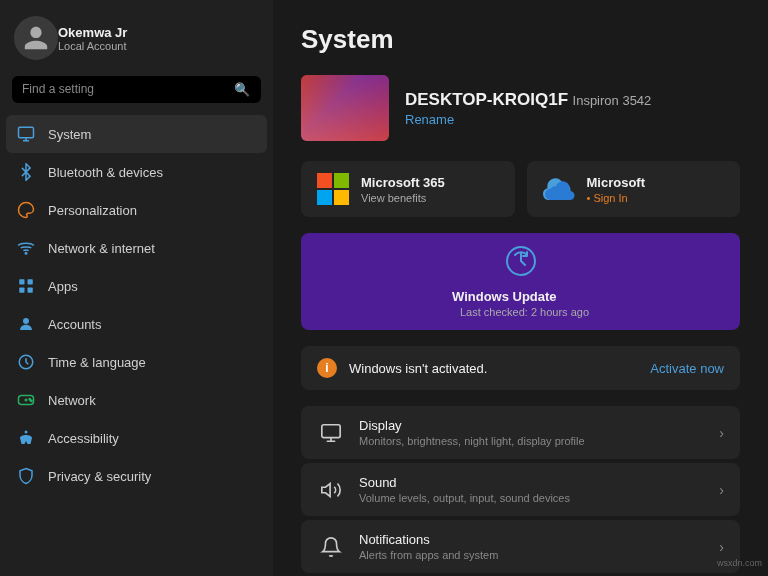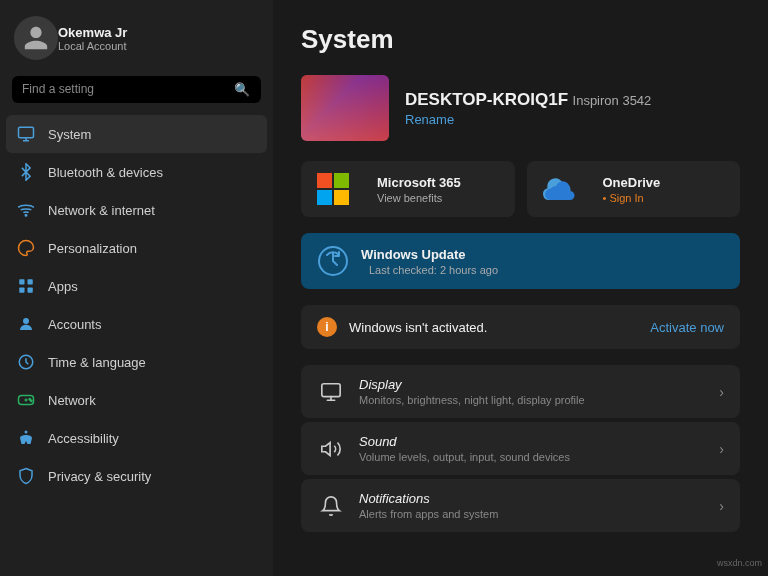--- a/index.html
+++ b/index.html
@@ -188,21 +188,21 @@
       gap: 12px;
       margin-bottom: 16px;
     }
 
     .app-tile {
       background: #252525;
       border-radius: 8px;
       padding: 12px 16px;
       display: flex;
       align-items: center;
-      gap: 28px;
+      gap: 12px;
       flex: 1;
       cursor: pointer;
     }
 
     .app-tile-icon {
       width: 32px;
       height: 32px;
       flex-shrink: 0;
     }
 
@@ -217,28 +217,29 @@
       color: #aaa;
       margin-top: 2px;
     }
 
     .app-tile-text .app-sub.orange {
       color: #e67e22;
     }
 
     
     .update-row {
-      background: #0c4a6e;
+      background: #4c1d95;
       border-radius: 8px;
       padding: 12px 16px;
       display: flex;
       align-items: center;
       gap: 12px;
       margin-bottom: 16px;
       cursor: pointer;
+      flex-direction: column;
     }
 
     .update-icon {
       width: 32px;
       height: 32px;
       flex-shrink: 0;
     }
 
     .update-text .update-title {
       font-size: 13px;
@@ -320,21 +321,20 @@
     }
 
     .settings-item-text {
       flex: 1;
     }
 
     .settings-item-text .s-title {
       font-size: 13px;
       font-weight: 500;
       color: #f0f0f0;
-      font-style: italic;
     }
 
     .settings-item-text .s-sub {
       font-size: 11px;
       color: #888;
       margin-top: 2px;
     }
 
     .settings-item-chevron {
       color: #888;
@@ -404,37 +404,37 @@
       <div class="nav-icon">
         <svg width="18" height="18" viewBox="0 0 24 24" fill="none" stroke="#4a9eda" stroke-width="2">
             <polyline points="6.5 6.5 17.5 17.5 12 23 12 1 17.5 6.5 6.5 17.5"></polyline>
           </svg>
       </div>
       <span>Bluetooth &amp; devices</span>
     </div>
 
     <div class="nav-item">
       <div class="nav-icon">
+        <svg width="18" height="18" viewBox="0 0 24 24" fill="none" stroke="#e67e22" stroke-width="2">
+            <path d="M12 2C6.5 2 2 6.5 2 12s4.5 10 10 10c.926 0 1.648-.746 1.648-1.688 0-.437-.18-.835-.437-1.125-.29-.289-.438-.652-.438-1.125a1.64 1.64 0 0 1 1.668-1.668h1.996c3.051 0 5.555-2.503 5.555-5.554C21.965 6.012 17.461 2 12 2z"></path>
+          </svg>
+      </div>
+      <span>Personalization</span>
+    </div>
+
+    <div class="nav-item">
+      <div class="nav-icon">
         <svg width="18" height="18" viewBox="0 0 24 24" fill="none" stroke="#4a9eda" stroke-width="2">
             <path d="M1.5 8.5C5.5 4.5 18.5 4.5 22.5 8.5"></path>
             <path d="M5 12c2-2 12-2 14 0"></path>
             <path d="M8.5 15.5c1-1 6-1 7 0"></path>
             <circle cx="12" cy="19" r="1" fill="#4a9eda"></circle>
           </svg>
       </div>
       <span>Network &amp; internet</span>
-    </div>
-
-    <div class="nav-item">
-      <div class="nav-icon">
-        <svg width="18" height="18" viewBox="0 0 24 24" fill="none" stroke="#e67e22" stroke-width="2">
-            <path d="M12 2C6.5 2 2 6.5 2 12s4.5 10 10 10c.926 0 1.648-.746 1.648-1.688 0-.437-.18-.835-.437-1.125-.29-.289-.438-.652-.438-1.125a1.64 1.64 0 0 1 1.668-1.668h1.996c3.051 0 5.555-2.503 5.555-5.554C21.965 6.012 17.461 2 12 2z"></path>
-          </svg>
-      </div>
-      <span>Personalization</span>
     </div>
 
     <div class="nav-item">
       <div class="nav-icon">
         <svg width="18" height="18" viewBox="0 0 24 24" fill="#4a9eda">
             <rect x="3" y="3" width="7" height="7" rx="1"></rect>
             <rect x="14" y="3" width="7" height="7" rx="1"></rect>
             <rect x="3" y="14" width="7" height="7" rx="1"></rect>
             <rect x="14" y="14" width="7" height="7" rx="1"></rect>
           </svg>
@@ -525,21 +525,21 @@
     </div>
 
     <div class="app-tile">
       <div class="onedrive-icon-wrap">
         <svg width="32" height="22" viewBox="0 0 32 22" fill="none">
           <path d="M20.5 22H6a6 6 0 0 1-1.5-11.8A8 8 0 0 1 20.2 6.5a5.5 5.5 0 0 1 7.3 5 5.5 5.5 0 0 1-5.5 5.5H20.5z" fill="#4a9eda"></path>
           <path d="M13 22h14a4.5 4.5 0 0 0 0-9c-.2 0-.4 0-.6.02A7 7 0 0 0 13 8a7 7 0 0 0-5.6 2.8A5 5 0 0 0 8 22h5z" fill="#2a7bd4"></path>
         </svg>
       </div>
       <div class="app-tile-text">
-        <div class="app-title">OneDrive</div>
+        <div class="app-title">Microsoft</div>
         <div class="app-sub orange">• Sign In</div>
       </div>
     </div>
   </div>
 
   <div class="update-row">
     <div class="update-icon">
       <svg width="32" height="32" viewBox="0 0 32 32" fill="none">
         <circle cx="16" cy="16" r="14" fill="none" stroke="#4a9eda" stroke-width="2"></circle>
         <path d="M16 8v8l4 4" stroke="#4a9eda" stroke-width="2" stroke-linecap="round"></path>

